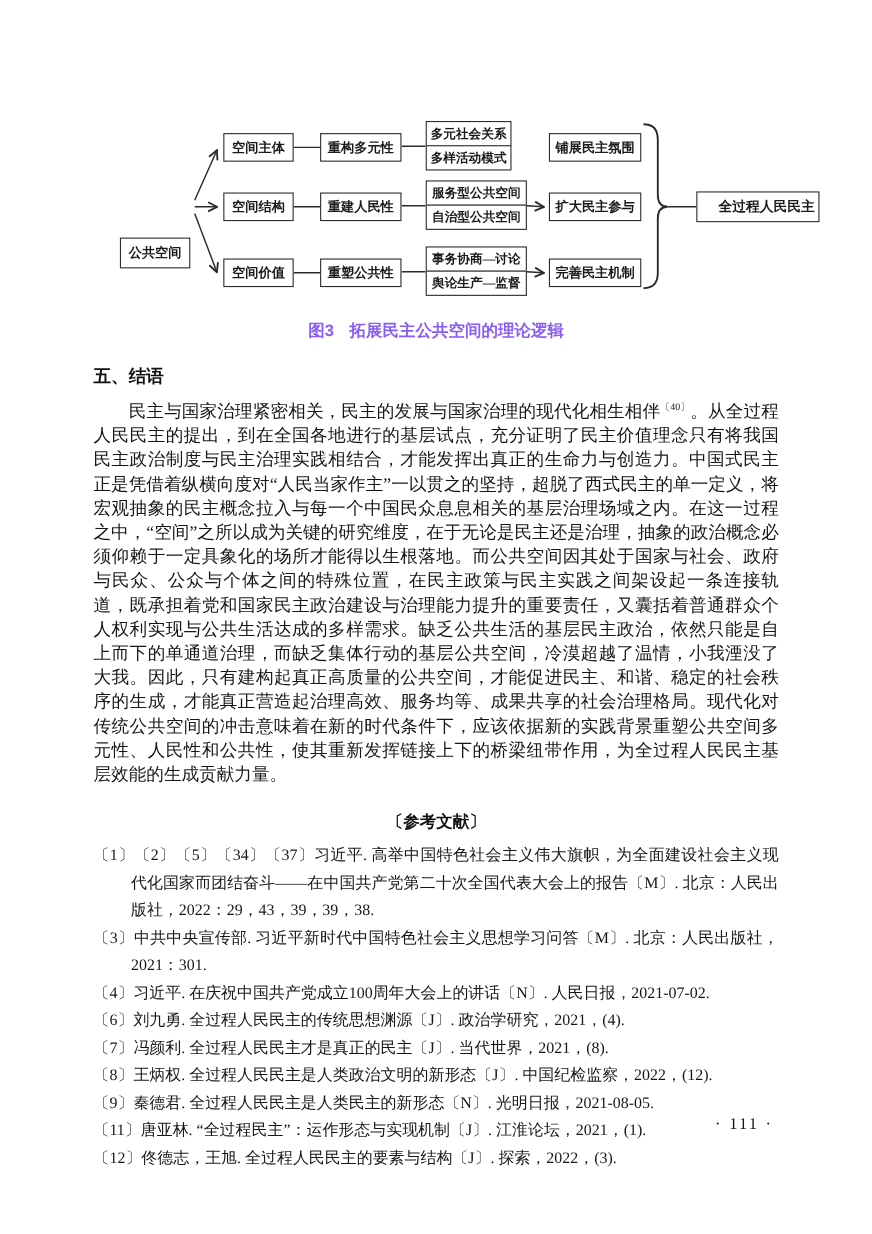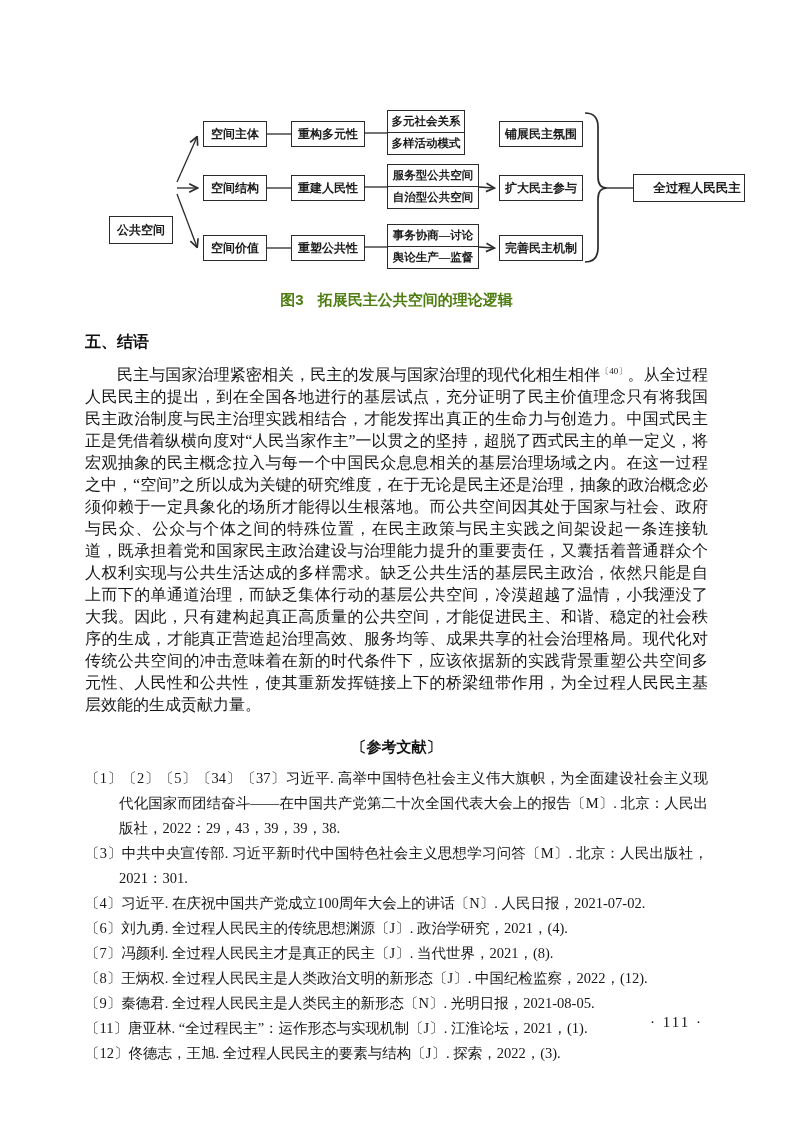--- a/index.html
+++ b/index.html
@@ -49,21 +49,21 @@
   .dpair .cell + .cell { margin-top: -1.4px; }
   .connectors { position: absolute; left: 0; top: 0; z-index: 1; }
 
   
   .fig-caption {
     margin-top: 13px;
     text-align: center;
     font-family: "Liberation Sans", "DejaVu Sans", sans-serif;
     font-weight: bold;
     font-size: 15px;
-    color: #4d7c0f;
+    color: #8b5cf6;
   }
   .fig-caption .cap-label { margin-right: 14px; }
 
   
   .section-heading {
     margin-top: 22px;
     font-family: "Liberation Sans", "DejaVu Sans", sans-serif;
     font-weight: bold;
     font-size: 16px;
     color: #111;

